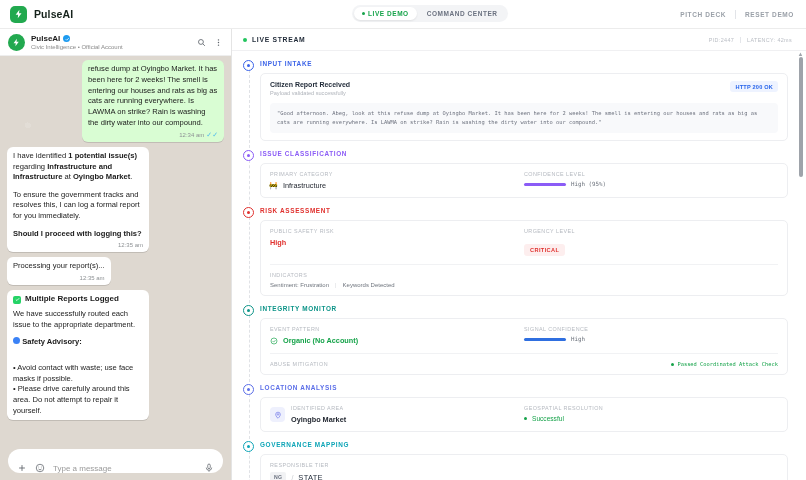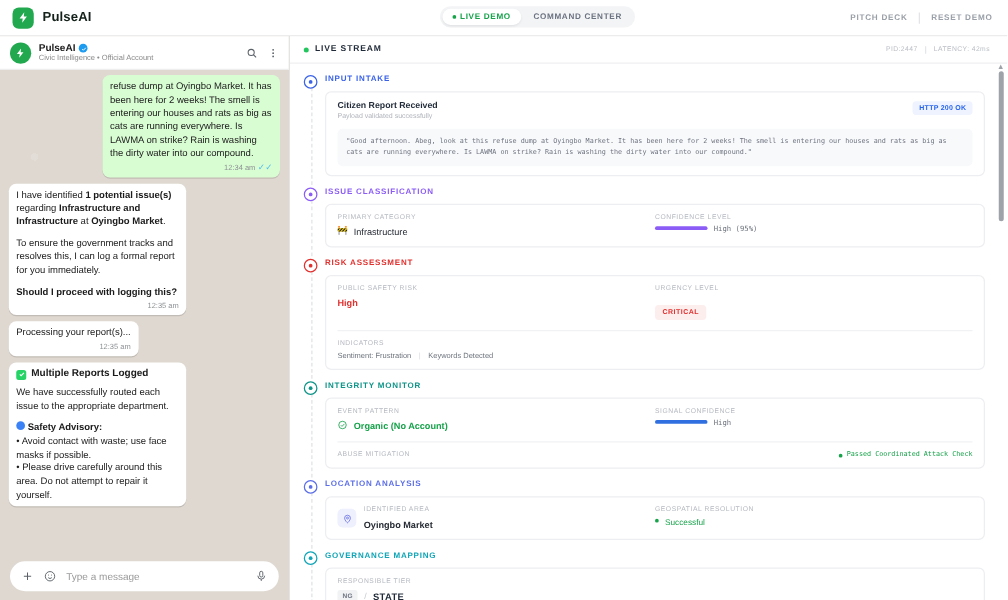--- a/index.html
+++ b/index.html
@@ -106,21 +106,21 @@
   .sq-check { width: 8px; height: 8px; border-radius: 2px; background: #25d366; display: inline-flex; align-items: center; justify-content: center; }
   .sq-check svg { width: 5px; height: 5px; }
   .advisory-dot { width: 7px; height: 7px; border-radius: 50%; background: #3b82f6; display: inline-block; }
 
   .composer {
     flex: 0 0 38px; background: #ded8d0; display: flex; align-items: center;
     padding: 0 8px;
   }
   .composer-inner {
     flex: 1; height: 24px; background: #ffffff; border-radius: 13px;
-    display: flex; align-items: center; gap: 8px; padding: 0 9px;
+    display: flex; align-items: flex-end; gap: 8px; padding: 0 9px;
   }
   .composer-inner svg { width: 10px; height: 10px; color: #5b6168; flex: 0 0 auto; cursor: pointer; }
   .composer-ph { flex: 1; font-size: 8px; color: #9a9a9a; }
 
   
   .stream { flex: 1; min-width: 0; background: #ffffff; display: flex; flex-direction: column; }
   .stream-head {
     height: 22px; flex: 0 0 22px; display: flex; align-items: center;
     padding: 0 14px 0 11px; border-bottom: 1px solid #f0f0f2;
   }
@@ -158,21 +158,21 @@
   }
   .quote {
     margin-top: 7px; background: #f8f9fb; border-radius: 4px; padding: 6px 7px;
     font-family: "DejaVu Sans Mono", monospace; font-size: 5.4px; line-height: 9px; color: #6f7480;
   }
 
   .grid2 { display: flex; }
   .col { flex: 1; min-width: 0; }
   .col.right { flex: 0 0 50%; }
   .f-label { font-size: 5.4px; letter-spacing: .45px; color: #b5b9c0; margin-bottom: 4px; }
-  .f-val { font-size: 7.3px; color: #252a33; display: flex; gap: 5px; }
+  .f-val { font-size: 7.3px; color: #252a33; display: flex; align-items: center; gap: 5px; }
   .f-val.bold { font-weight: bold; }
   .sep { border-top: 1px solid #f1f2f4; margin: 8px 0 7px 0; }
 
   .cat-ico { width: 8px; height: 8px; display: inline-flex; align-items: center; justify-content: center; font-size: 7px; line-height: 8px; }
   .bar { width: 42px; height: 3px; border-radius: 2px; }
   .conf-text { font-size: 5.8px; color: #6c727c; font-family: "DejaVu Sans Mono", monospace; }
   .red { color: #e0312e; }
   .green { color: #16a34a; }
   .chip-crit {
     display: inline-block; font-size: 5.6px; font-weight: bold; letter-spacing: .4px; color: #e0312e;
@@ -189,21 +189,21 @@
     width: 15px; height: 15px; border-radius: 4px; background: #eef0fd;
     display: flex; align-items: center; justify-content: center; flex: 0 0 15px;
   }
   .loc-ico svg { width: 8px; height: 8px; }
   .tier-row { display: flex; align-items: center; gap: 5px; }
   .tier-badge {
     font-size: 5.2px; font-weight: bold; color: #6b7280; background: #f1f2f4;
     border-radius: 2px; padding: 2px 4px; letter-spacing: .3px;
   }
   .tier-slash { color: #c7cacf; font-size: 7px; }
-  .tier-state { font-size: 7.5px; font-weight: bold; color: #1f2937; letter-spacing: .3px; }
+  .tier-state { font-size: 7.5px; font-weight: normal; color: #1f2937; letter-spacing: .3px; }
 
   .vscroll { position: absolute; right: 3px; top: 6px; width: 4px; height: 120px; background: #9ea3aa; border-radius: 3px; }
   .vscroll-arrow { position: absolute; right: 2.5px; top: 0; font-size: 6px; color: #9ea3aa; line-height: 6px; }
 
   .c-blue { color: #3b63e8; } .c-purple { color: #8b5cf6; } .c-red { color: #e0312e; }
   .c-teal { color: #0d9488; } .c-indigo { color: #5b6ee8; } .c-cyan { color: #0ea5b7; }
 </style>
 </head>
 <body>
 
@@ -300,21 +300,21 @@
           <div class="bub-title">
             <span class="sq-check">
               <svg viewBox="0 0 24 24" fill="none" stroke="#ffffff" stroke-width="4">
                   <path d="M4 12l5 5L20 6"></path>
                 </svg>
             </span>
             <span>Multiple Reports Logged</span>
           </div>
           <p>We have successfully routed each issue to the appropriate department.</p>
           <p><span class="advisory-dot"></span> <b>Safety Advisory:</b></p>
-          <p style="margin-top:0">• Avoid contact with waste; use face masks if possible.<br>• Please drive carefully around this area. Do not attempt to repair it yourself.</p>
+          <p style="margin-top:15px">• Avoid contact with waste; use face masks if possible.<br>• Please drive carefully around this area. Do not attempt to repair it yourself.</p>
 
         </div>
 
       </div>
 
       <div class="composer">
         <div class="composer-inner">
           <svg viewBox="0 0 24 24" fill="none" stroke="currentColor" stroke-width="2">
               <path d="M12 5v14M5 12h14"></path>
             </svg>

